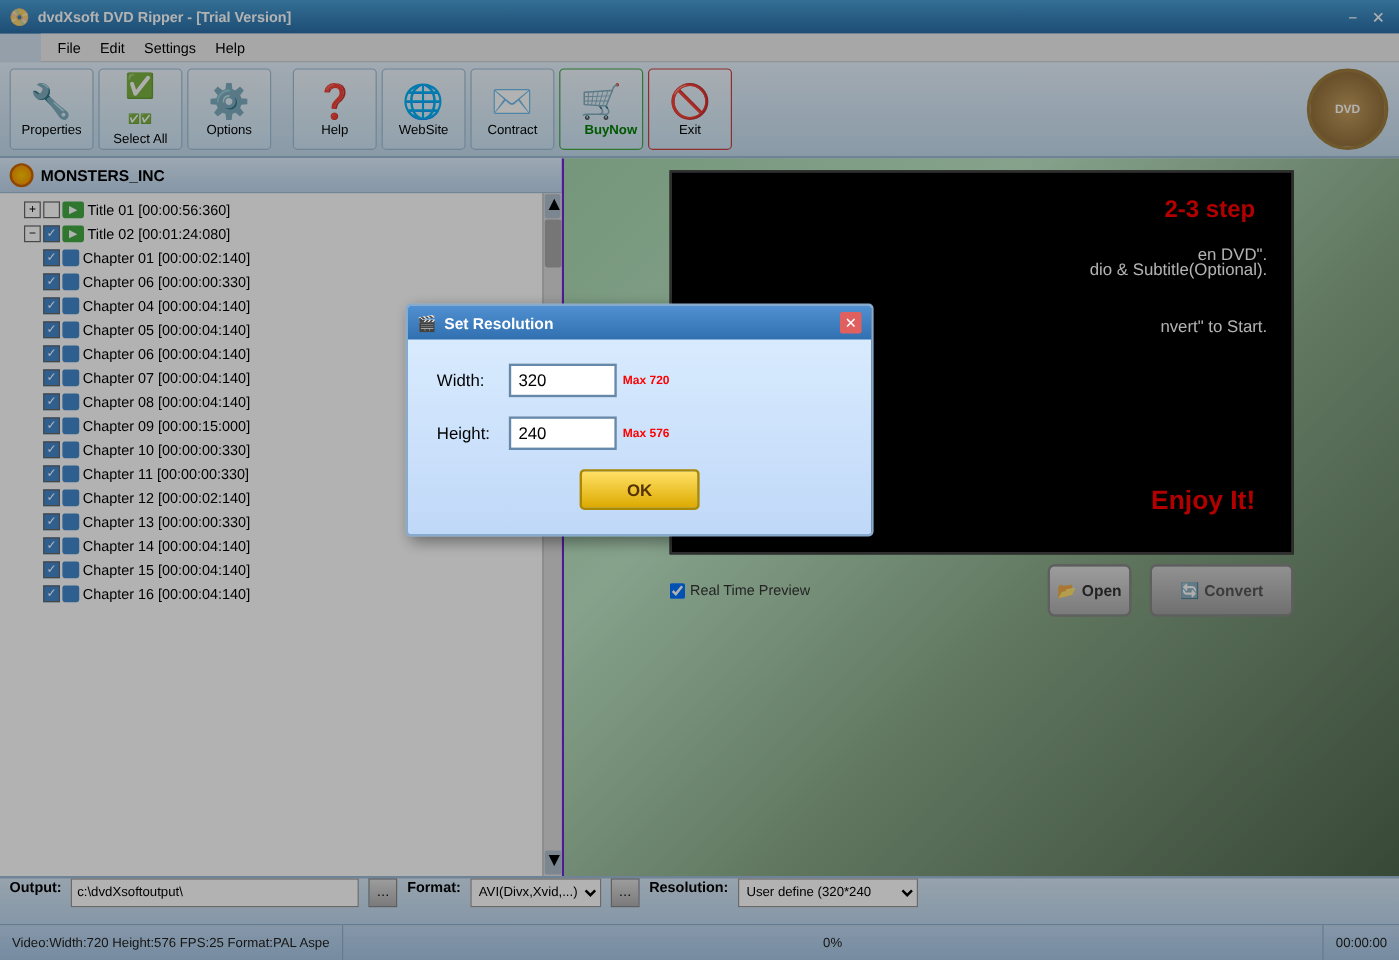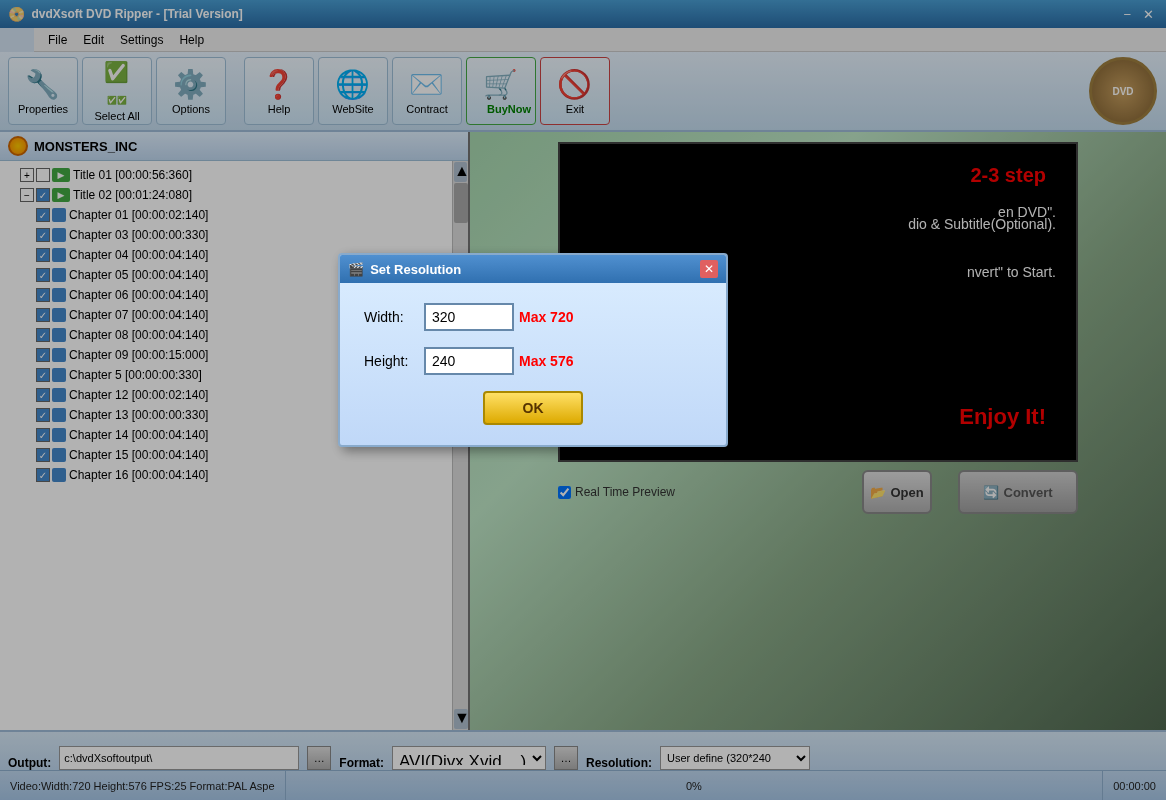--- a/index.html
+++ b/index.html
@@ -80,21 +80,21 @@
     .main-area {
       display: flex;
       height: calc(800px - 28px - 24px - 80px - 40px - 30px);
       background: #c8dcea;
     }
 
     
     .tree-panel {
       width: 470px;
       background: white;
-      border-right: 2px solid #737373;
+      border-right: 2px solid #6d28d9;
       display: flex;
       flex-direction: column;
       overflow: hidden;
     }
     .tree-header {
       background: linear-gradient(to bottom, #e0f0ff, #c0d8f0);
       padding: 4px 8px;
       display: flex;
       align-items: center;
       gap: 6px;
@@ -212,21 +212,21 @@
       position: absolute;
     }
     .video-text-white {
       color: white;
       font-size: 14px;
       position: absolute;
     }
     .preview-controls {
       display: flex;
       align-items: center;
-      gap: 26px;
+      gap: 15px;
       width: 100%;
       max-width: 520px;
     }
     .preview-check {
       display: flex;
       align-items: center;
       gap: 4px;
       font-size: 12px;
       color: #333;
     }
@@ -253,21 +253,21 @@
       color: #555;
       width: 120px;
     }
 
     
     .bottom-bar {
       height: 40px;
       background: linear-gradient(to bottom, #d8eaf8, #c0d8f0);
       border-top: 2px solid #a0bcd8;
       display: flex;
-      align-items: flex-end;
+      align-items: flex-start;
       padding: 0 8px;
       gap: 8px;
       font-size: 12px;
     }
     .output-label { color: #000; font-weight: bold; }
     .output-input {
       width: 240px;
       height: 24px;
       border: 1px solid #999;
       background: white;
@@ -280,21 +280,21 @@
       border: 1px solid #888;
       cursor: pointer;
       display: flex; align-items: center; justify-content: center;
       font-size: 11px;
     }
     .format-label { color: #000; font-weight: bold; }
     .format-select {
       height: 24px;
       border: 1px solid #999;
       background: white;
-      font-size: 17px;
+      font-size: 11px;
       padding: 4px 2px;
     }
     .format-dots {
       width: 24px; height: 24px;
       background: linear-gradient(to bottom, #e0e0e0, #b0b0b0);
       border: 1px solid #888;
       cursor: pointer;
       display: flex; align-items: center; justify-content: center;
       font-size: 11px;
     }
@@ -391,21 +391,21 @@
     .dialog-input {
       width: 90px;
       height: 28px;
       border: 2px solid #6688aa;
       font-size: 14px;
       padding: 0 6px;
       background: white;
     }
     .dialog-max {
       color: red;
-      font-size: 14px;
+      font-size: 10px;
       font-weight: bold;
     }
     .dialog-ok {
       display: block;
       margin: 0 auto;
       width: 100px;
       height: 34px;
       background: linear-gradient(to bottom, #ffe066, #ddaa00);
       border: 2px solid #aa8800;
       border-radius: 4px;
@@ -515,21 +515,21 @@
       </div>
 
       <div class="tree-row tree-indent-2">
         <div class="checkbox checked"></div>
         <div class="chapter-icon"></div>
         <span>Chapter 01 [00:00:02:140]</span>
       </div>
       <div class="tree-row tree-indent-2">
         <div class="checkbox checked"></div>
         <div class="chapter-icon"></div>
-        <span>Chapter 03 [00:00:00:330]</span>
+        <span>Chapter 06 [00:00:00:330]</span>
       </div>
       <div class="tree-row tree-indent-2">
         <div class="checkbox checked"></div>
         <div class="chapter-icon"></div>
         <span>Chapter 04 [00:00:04:140]</span>
       </div>
       <div class="tree-row tree-indent-2">
         <div class="checkbox checked"></div>
         <div class="chapter-icon"></div>
         <span>Chapter 05 [00:00:04:140]</span>
@@ -550,21 +550,26 @@
         <span>Chapter 08 [00:00:04:140]</span>
       </div>
       <div class="tree-row tree-indent-2">
         <div class="checkbox checked"></div>
         <div class="chapter-icon"></div>
         <span>Chapter 09 [00:00:15:000]</span>
       </div>
       <div class="tree-row tree-indent-2">
         <div class="checkbox checked"></div>
         <div class="chapter-icon"></div>
-        <span>Chapter 5 [00:00:00:330]</span>
+        <span>Chapter 10 [00:00:00:330]</span>
+      </div>
+      <div class="tree-row tree-indent-2">
+        <div class="checkbox checked"></div>
+        <div class="chapter-icon"></div>
+        <span>Chapter 11 [00:00:00:330]</span>
       </div>
       <div class="tree-row tree-indent-2">
         <div class="checkbox checked"></div>
         <div class="chapter-icon"></div>
         <span>Chapter 12 [00:00:02:140]</span>
       </div>
       <div class="tree-row tree-indent-2">
         <div class="checkbox checked"></div>
         <div class="chapter-icon"></div>
         <span>Chapter 13 [00:00:00:330]</span>

